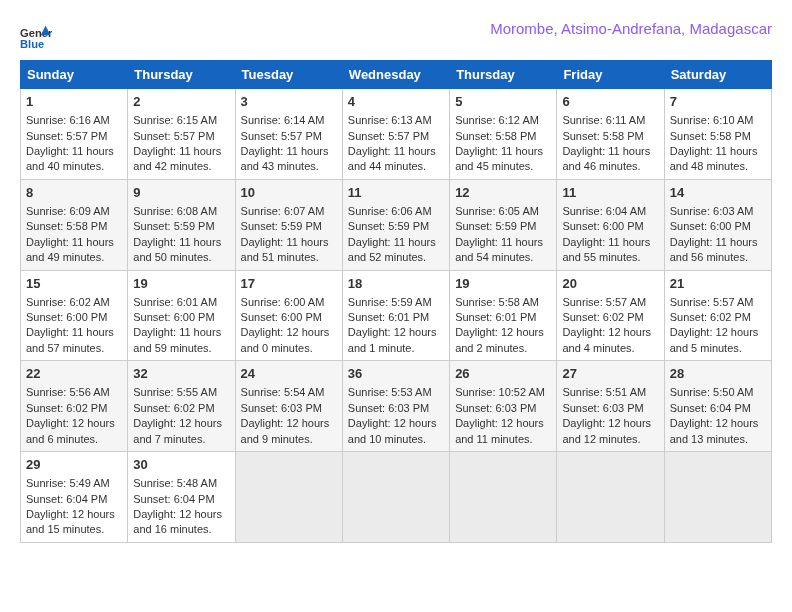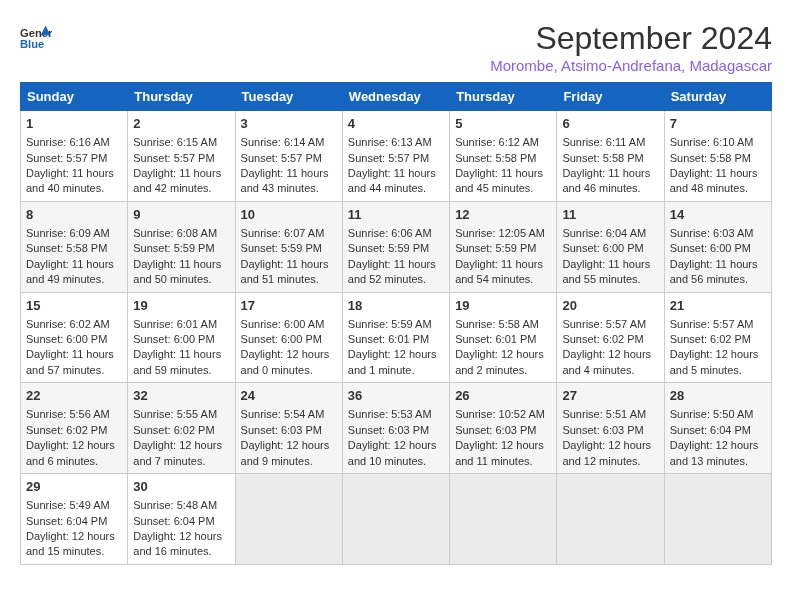--- a/index.html
+++ b/index.html
@@ -87,21 +87,20 @@
 
 <div class="header-area">
   <div class="logo">
     <svg class="logo-icon" viewBox="0 0 40 35">
       <text x="0" y="16" font-size="14" font-weight="bold" fill="#333">General</text>
       <text x="0" y="30" font-size="14" font-weight="bold" fill="#1565c0">Blue</text>
       <polygon points="32,2 38,14 26,14" fill="#1565c0"></polygon>
     </svg>
   </div>
   <div class="title-area">
-    <div class="month-title">September 2024</div>
     <div class="subtitle">Morombe, Atsimo-Andrefana, Madagascar</div>
   </div>
 </div>
 
 <table>
   <thead>
     <tr>
       <th>Sunday</th>
       <th>Thursday</th>
       <th>Tuesday</th>
@@ -187,21 +186,21 @@
         </td>
         <td>
           <span class="day-number">11</span>
           <div>Sunrise: 6:06 AM</div>
           <div>Sunset: 5:59 PM</div>
           <div>Daylight: 11 hours</div>
           <div>and 52 minutes.</div>
         </td>
         <td>
           <span class="day-number">12</span>
-          <div>Sunrise: 12:05 AM</div>
+          <div>Sunrise: 6:05 AM</div>
           <div>Sunset: 5:59 PM</div>
           <div>Daylight: 11 hours</div>
           <div>and 54 minutes.</div>
         </td>
         <td>
           <span class="day-number">11</span>
           <div>Sunrise: 6:04 AM</div>
           <div>Sunset: 6:00 PM</div>
           <div>Daylight: 11 hours</div>
           <div>and 55 minutes.</div>

